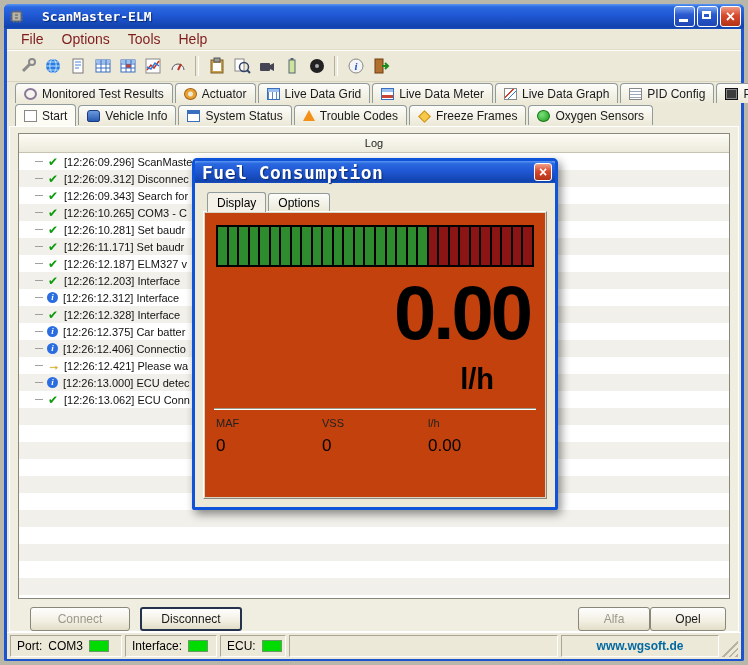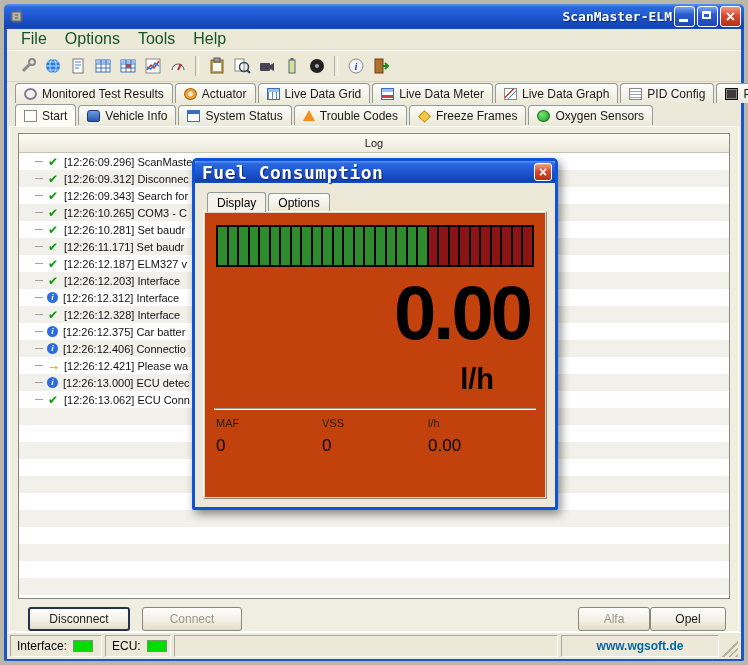--- a/index.html
+++ b/index.html
@@ -7,35 +7,35 @@
   .stage{position:relative;width:748px;height:665px;overflow:hidden;background:#b9b6aa;}
 
   
   .window{position:absolute;left:4px;top:4px;width:740px;height:657px;box-sizing:border-box;
     border:3px solid #1c54cf;border-top:none;border-radius:6px 6px 2px 2px;
     background:#ece9d8;display:flex;flex-direction:column;z-index:1;}
   .titlebar{height:25px;flex:none;display:flex;align-items:center;padding:0 3px 0 5px;
     border-radius:5px 5px 0 0;margin:0 -3px;
     background:linear-gradient(180deg,#5a96f2 0%,#2a69e0 12%,#2058d4 45%,#1243ae 92%,#1a4fc0 100%);}
   .title-text{color:#fff;font-family:"DejaVu Sans Mono",monospace;font-weight:bold;font-size:13px;
-    text-shadow:1px 1px 1px #092a6e;margin-left:6px;flex:1;text-align:right;}
+    text-shadow:1px 1px 1px #092a6e;margin-left:18px;flex:1;}
   .win-icon{width:15px;height:15px;flex:none;}
   .wbtn{width:21px;height:21px;flex:none;margin-left:2px;border:1px solid #fff;border-radius:3px;
     position:relative;box-sizing:border-box;background:linear-gradient(#79a5ef,#2a5ad0 40%,#1d47b4);}
   .wbtn-close{background:linear-gradient(#ef9a84,#d8492c 45%,#b23318);}
   .wbtn-min::after{content:"";position:absolute;left:4px;bottom:4px;width:9px;height:3px;background:#fff;}
   .wbtn-max::after{content:"";position:absolute;left:4px;top:4px;width:9px;height:8px;
     border:2px solid #fff;border-top-width:3px;box-sizing:border-box;}
   .wbtn-close::after{content:"\00D7";position:absolute;left:0;top:-1px;width:100%;text-align:center;
     color:#fff;font-size:16px;font-weight:bold;line-height:21px;}
 
   
   .menubar{height:20px;flex:none;display:flex;align-items:center;padding-left:6px;gap:2px;
     border-bottom:1px solid #e0dcc8;}
-  .menu-item{padding:2px 8px;font-size:16px;color:#14532d;}
+  .menu-item{padding:2px 8px;font-size:14px;color:#7f1d1d;}
   .toolbar{height:30px;flex:none;display:flex;align-items:center;padding-left:8px;
     border-top:1px solid #fff;border-bottom:1px solid #d8d4c0;}
   .tbtn{width:25px;height:25px;display:flex;align-items:center;justify-content:center;border-radius:2px;}
   .tsep{width:2px;height:20px;margin:0 5px;border-left:1px solid #b4b0a0;border-right:1px solid #fff;}
 
   
   .tabs{display:flex;align-items:center;padding-left:8px;flex:none;}
   .tabs1{height:22px;}
   .tabs2{height:22px;}
   .tab{display:flex;align-items:center;height:20px;box-sizing:border-box;padding:0 8px;margin-right:2px;
@@ -391,36 +391,41 @@
               <span class="log-text">[12:26:13.000] ECU detec</span>
             </div>
             <div class="log-row">
               <span class="tree-dash"></span>
               <span class="log-ic ic-check">✔</span>
               <span class="log-text">[12:26:13.062] ECU Conn</span>
             </div>
           </div>
       </div>
       <div class="btnrow">
+        <div class="btn btn-connect disabled">
+            <span>Connect</span>
+          </div>
         <div class="btn btn-disconnect">
             <span>Disconnect</span>
           </div>
-        <div class="btn btn-connect disabled">
-            <span>Connect</span>
-          </div>
         <div class="btn btn-alfa disabled">
             <span>Alfa</span>
           </div>
         <div class="btn btn-opel">
             <span>Opel</span>
           </div>
       </div>
     </div>
 
     <div class="statusbar">
+      <div class="sb-cell sb-port">
+        <span>Port:</span>
+        <span>COM3</span>
+        <span class="led"></span>
+      </div>
       <div class="sb-cell sb-iface">
         <span>Interface:</span>
         <span class="led"></span>
       </div>
       <div class="sb-cell sb-ecu">
         <span>ECU:</span>
         <span class="led"></span>
       </div>
       <div class="sb-cell sb-fill"></div>
       <div class="sb-cell sb-web">

